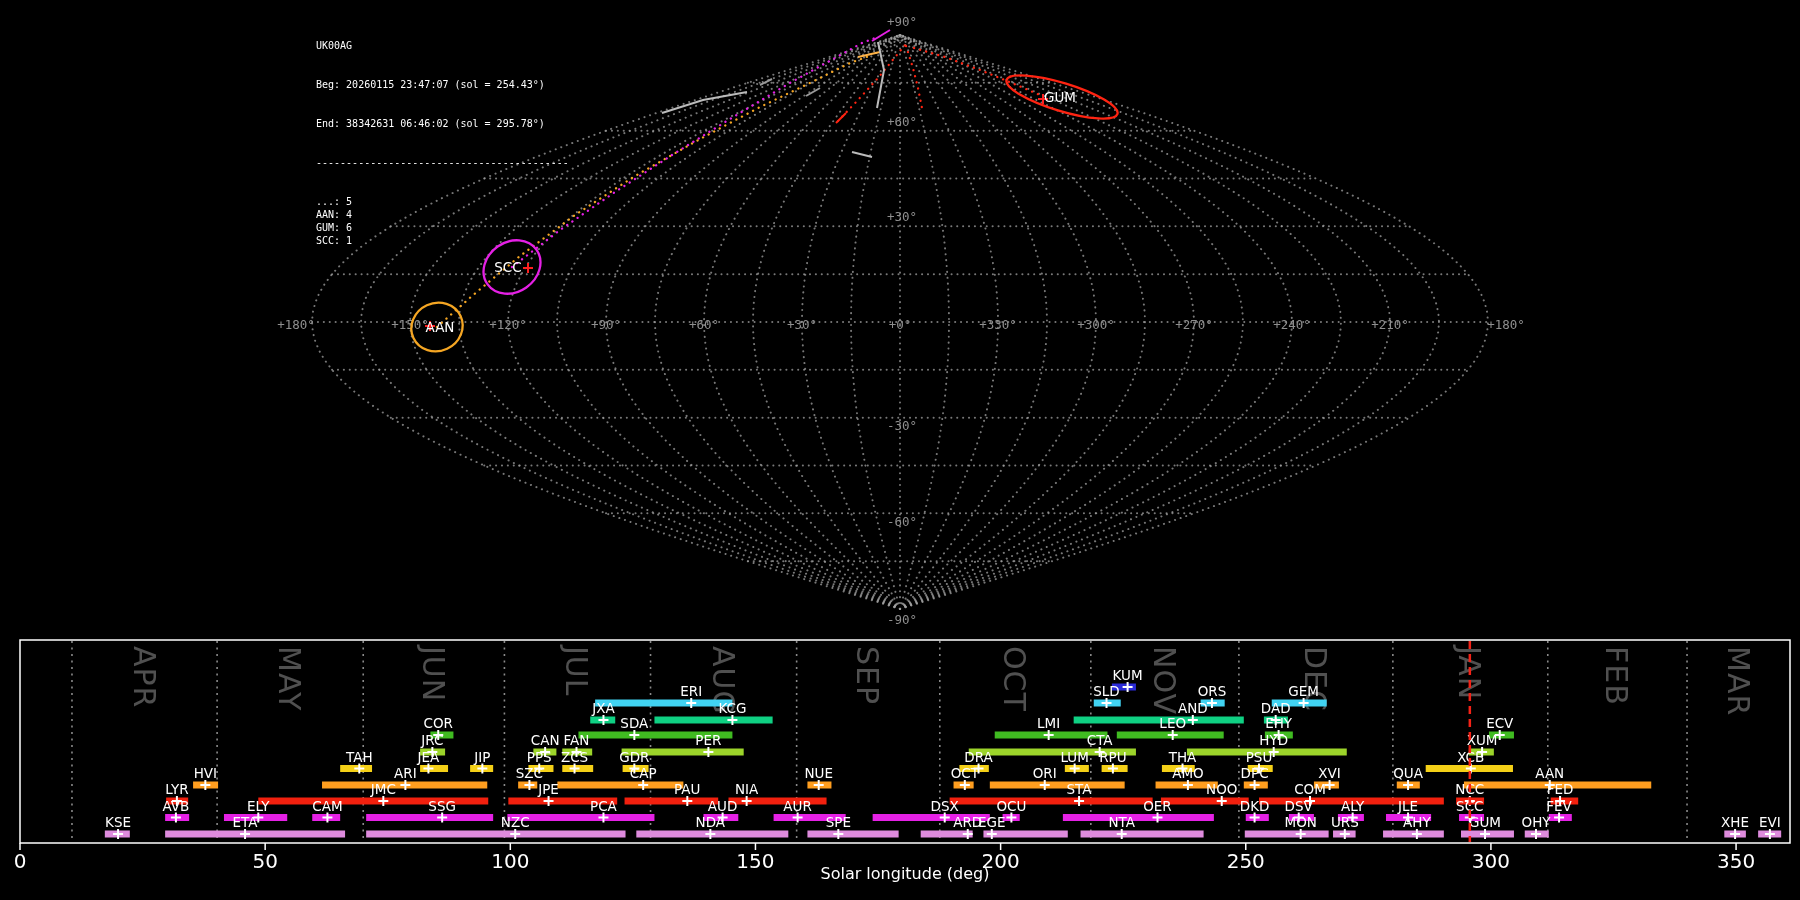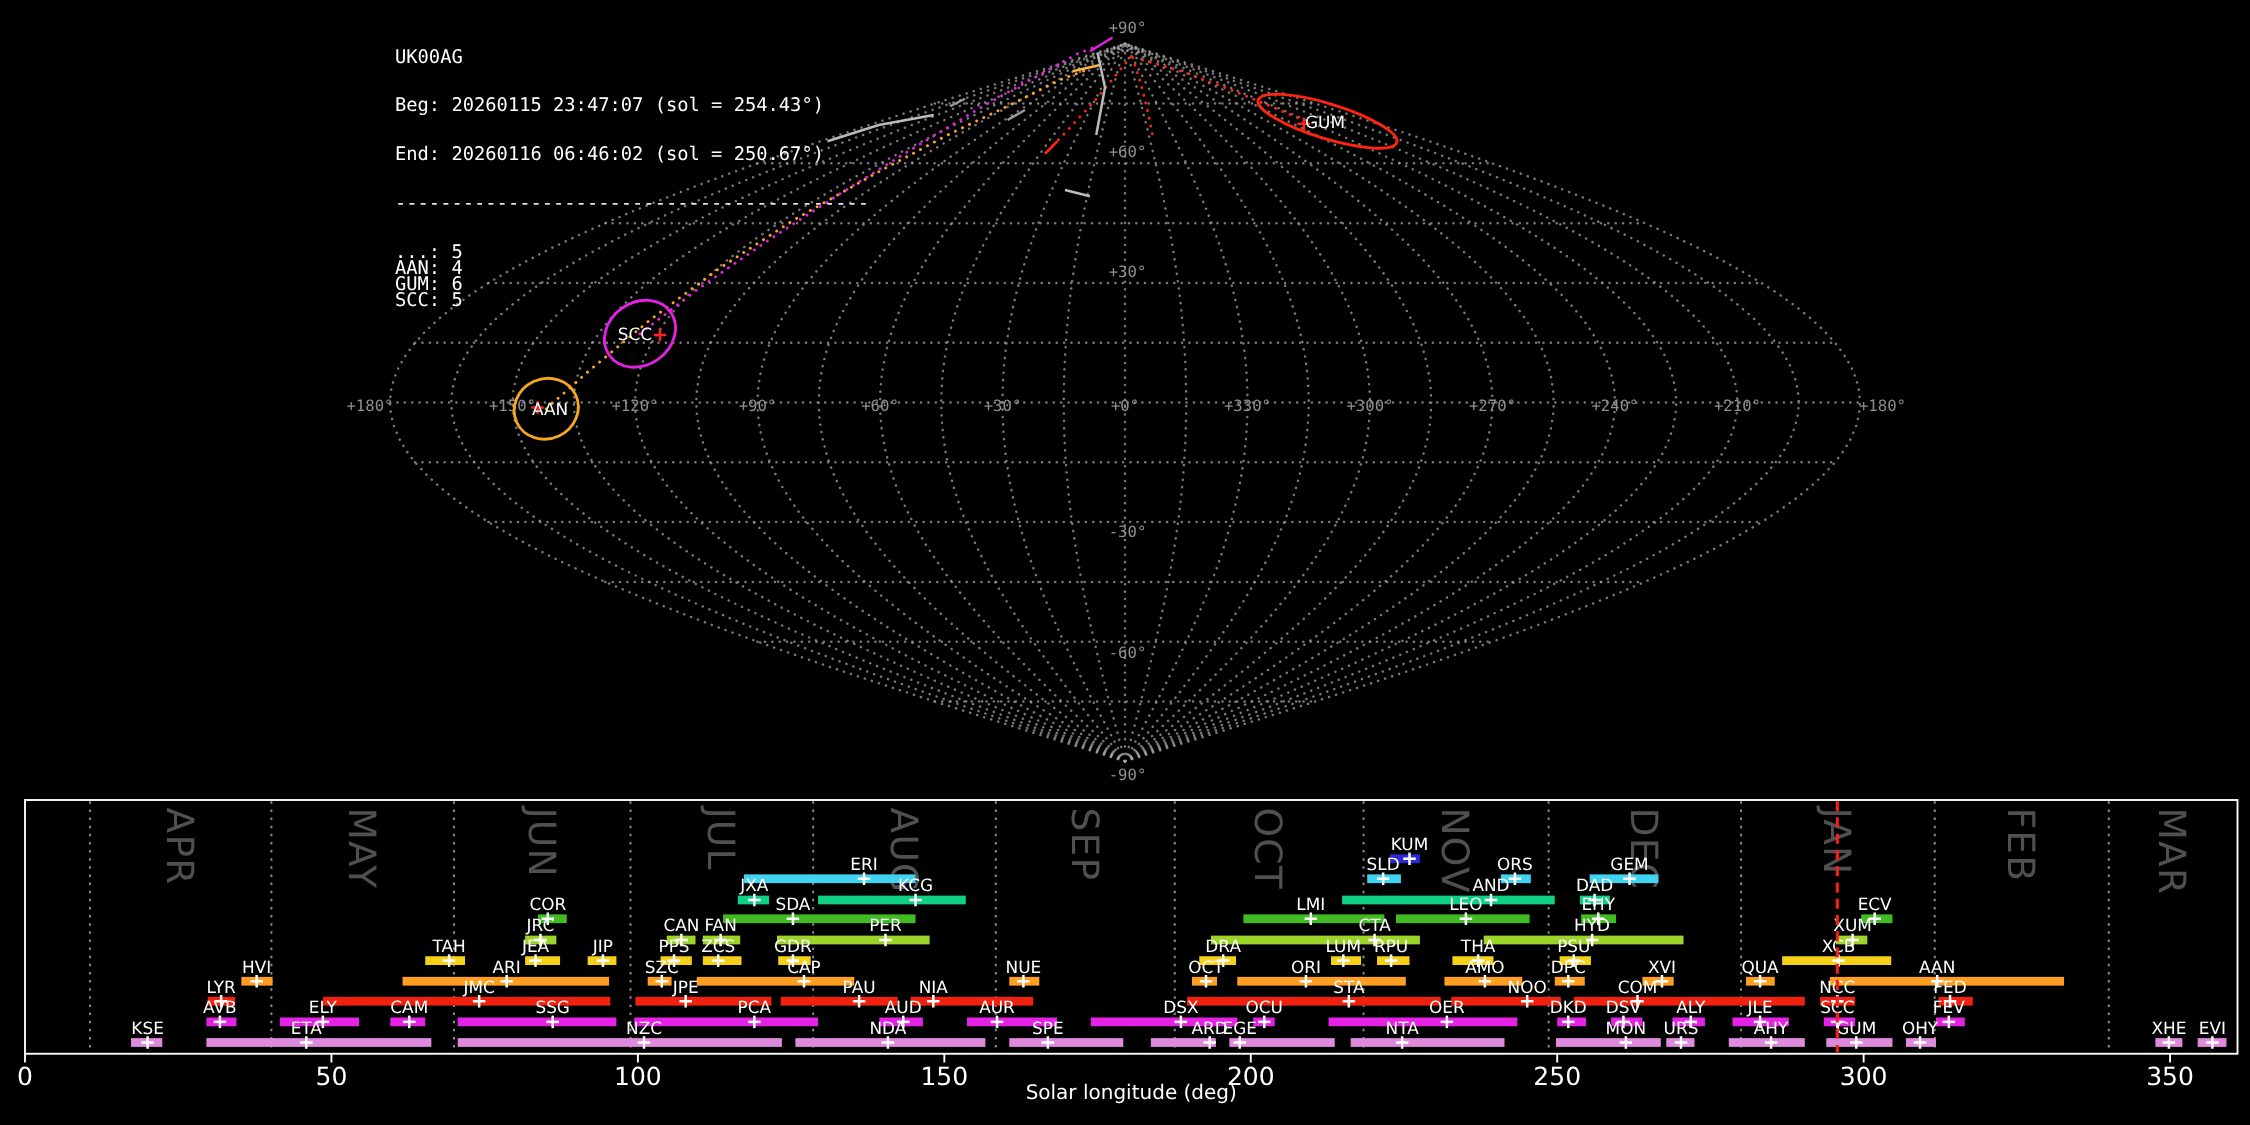--- a/index.html
+++ b/index.html
@@ -1,20 +1,20 @@
 <!DOCTYPE html>
 <html><head>
 <meta charset="utf-8">
 <style>
   html,body{margin:0;padding:0;background:#000;}
   body{width:1800px;height:900px;position:relative;overflow:hidden;
        font-family:"DejaVu Sans",sans-serif;}
   #scene{position:absolute;left:0;top:0;}
   .header{position:absolute;left:316px;top:13px;color:#fff;
-          font-family:"DejaVu Sans Mono",monospace;font-size:15px;
+          font-family:"DejaVu Sans Mono",monospace;font-size:10px;
           line-height:13px;white-space:pre;}
   text{font-family:"DejaVu Sans",sans-serif;}
   .maplabel{font-family:"DejaVu Sans Mono",monospace;font-size:12.5px;fill:#8f8f8f;}
   .radlabel{font-size:13.5px;fill:#fff;}
   .month{font-size:30px;fill:#505050;letter-spacing:1px;}
   .ticklabel{font-size:20px;fill:#fff;}
   .axislabel{font-size:16px;fill:#fff;}
   .shower{font-size:13.5px;fill:#fff;}
 </style>
 </head>
@@ -494,16 +494,16 @@
       <line x1="1764.8975069252078" y1="834" x2="1774.8975069252078" y2="834" stroke="#fff" stroke-width="2"></line>
       <line x1="1769.8975069252078" y1="829" x2="1769.8975069252078" y2="839" stroke="#fff" stroke-width="2"></line>
       <text x="1769.8975069252078" y="827" text-anchor="middle" class="shower">EVI</text>
       <line x1="1469.8310249307478" y1="641" x2="1469.8310249307478" y2="842" stroke="#f52116" stroke-width="2.5" stroke-dasharray="8 5"></line>
     </g>
 </svg>
 
 <div class="header">
   <div>UK00AG</div>
   <div>Beg: 20260115 23:47:07 (sol = 254.43°)</div>
-  <div>End: 20260116 06:46:02 (sol = 250.67°)</div>
+  <div>End: 38342631 06:46:02 (sol = 295.78°)</div>
   <div>------------------------------------------</div>
-  <div id="counts"><div>...: 5</div><div>AAN: 4</div><div>GUM: 6</div><div>SCC: 5</div></div>
+  <div id="counts"><div>...: 5</div><div>AAN: 4</div><div>GUM: 6</div><div>SCC: 1</div></div>
 </div>
 
 </body></html>

